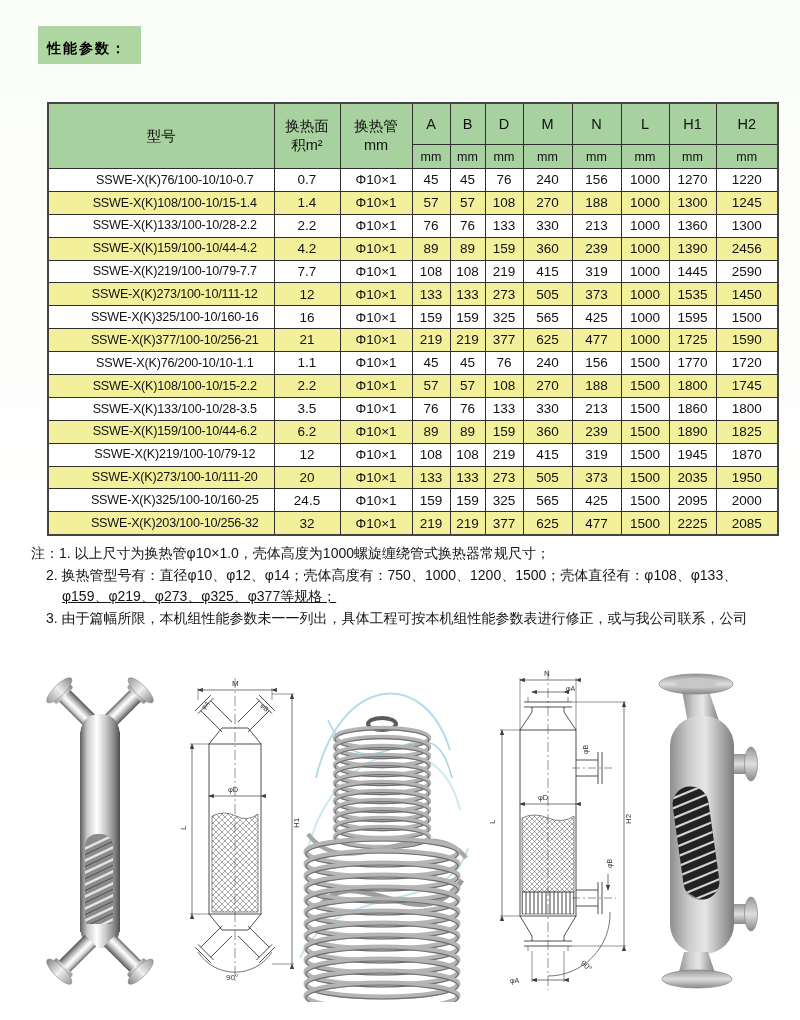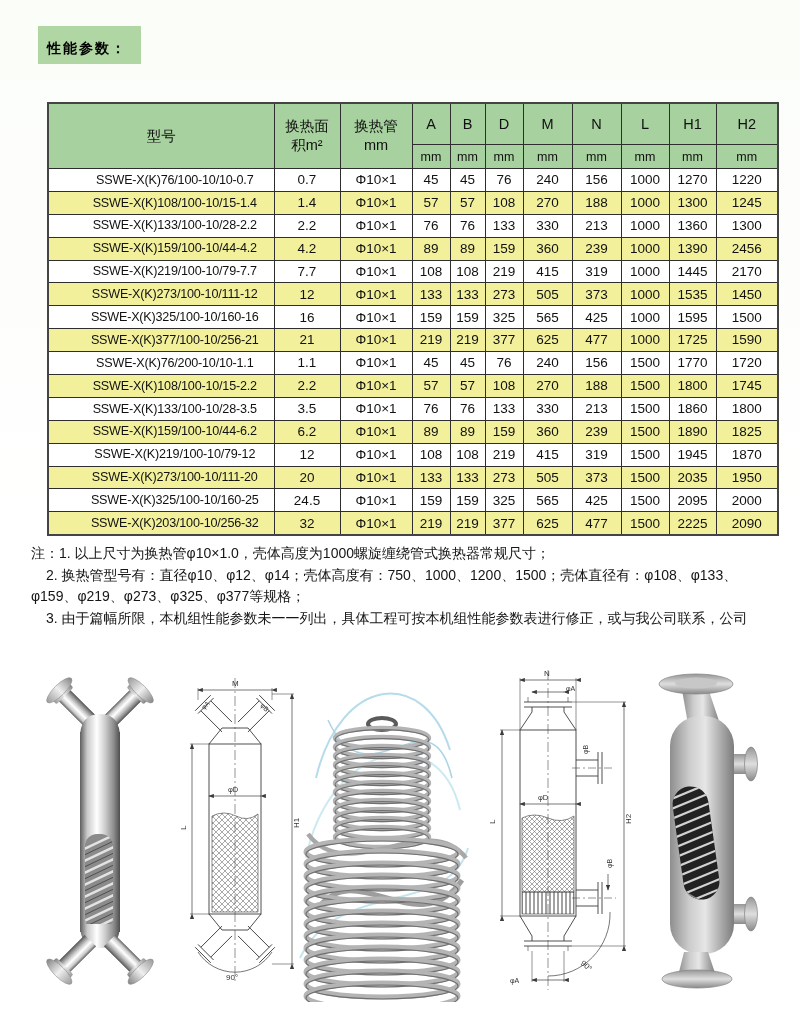--- a/index.html
+++ b/index.html
@@ -35,21 +35,21 @@
   table.spec thead th{background:#a7d19e;font-weight:normal;font-size:14.5px;}
   table.spec thead tr.h1 th{height:40px;}
   table.spec thead tr.h2 th{height:23px;font-size:12.5px;}
   table.spec thead th .tl{line-height:19px;}
   table.spec tbody td{height:21.9px;font-size:13.5px;line-height:1;}
   table.spec tbody td.c0{font-size:12.6px;letter-spacing:-0.2px;padding-left:28px;}
   table.spec tbody tr:nth-child(even){background:#f2f09a;}
   
   .notes{position:absolute;left:31px;top:543px;width:745px;font-size:14px;line-height:21.6px;color:#151515;}
   .notes .nl1{margin-left:15px;}
-  .notes .nl2{}
+  .notes .nl2{margin-left:31px;text-decoration:underline;}
   .notes .nl3{margin-left:15px;}
   
   .figure{position:absolute;}
   .figure svg{display:block;}
   text{font-family:"Liberation Sans","DejaVu Sans",sans-serif;}
 </style>
 </head>
 <body>
 
 <div class="page">
@@ -158,21 +158,21 @@
           <td class="c0">SSWE-X(K)219/100-10/79-7.7</td>
           <td class="c1">7.7</td>
           <td class="c2">Φ10×1</td>
           <td class="c3">108</td>
           <td class="c4">108</td>
           <td class="c5">219</td>
           <td class="c6">415</td>
           <td class="c7">319</td>
           <td class="c8">1000</td>
           <td class="c9">1445</td>
-          <td class="c10">2170</td>
+          <td class="c10">2590</td>
         </tr>
         <tr>
           <td class="c0">SSWE-X(K)273/100-10/111-12</td>
           <td class="c1">12</td>
           <td class="c2">Φ10×1</td>
           <td class="c3">133</td>
           <td class="c4">133</td>
           <td class="c5">273</td>
           <td class="c6">505</td>
           <td class="c7">373</td>
@@ -301,21 +301,21 @@
           <td class="c0">SSWE-X(K)203/100-10/256-32</td>
           <td class="c1">32</td>
           <td class="c2">Φ10×1</td>
           <td class="c3">219</td>
           <td class="c4">219</td>
           <td class="c5">377</td>
           <td class="c6">625</td>
           <td class="c7">477</td>
           <td class="c8">1500</td>
           <td class="c9">2225</td>
-          <td class="c10">2090</td>
+          <td class="c10">2085</td>
         </tr>
       </tbody>
   </table>
 
   <div class="notes">
     <div class="nl0">注：1. 以上尺寸为换热管φ10×1.0，壳体高度为1000螺旋缠绕管式换热器常规尺寸；</div>
     <div class="nl1">2. 换热管型号有：直径φ10、φ12、φ14；壳体高度有：750、1000、1200、1500；壳体直径有：φ108、φ133、</div>
     <div class="nl2">φ159、φ219、φ273、φ325、φ377等规格；</div>
     <div class="nl3">3. 由于篇幅所限，本机组性能参数未一一列出，具体工程可按本机组性能参数表进行修正，或与我公司联系，公司</div>
   </div>

